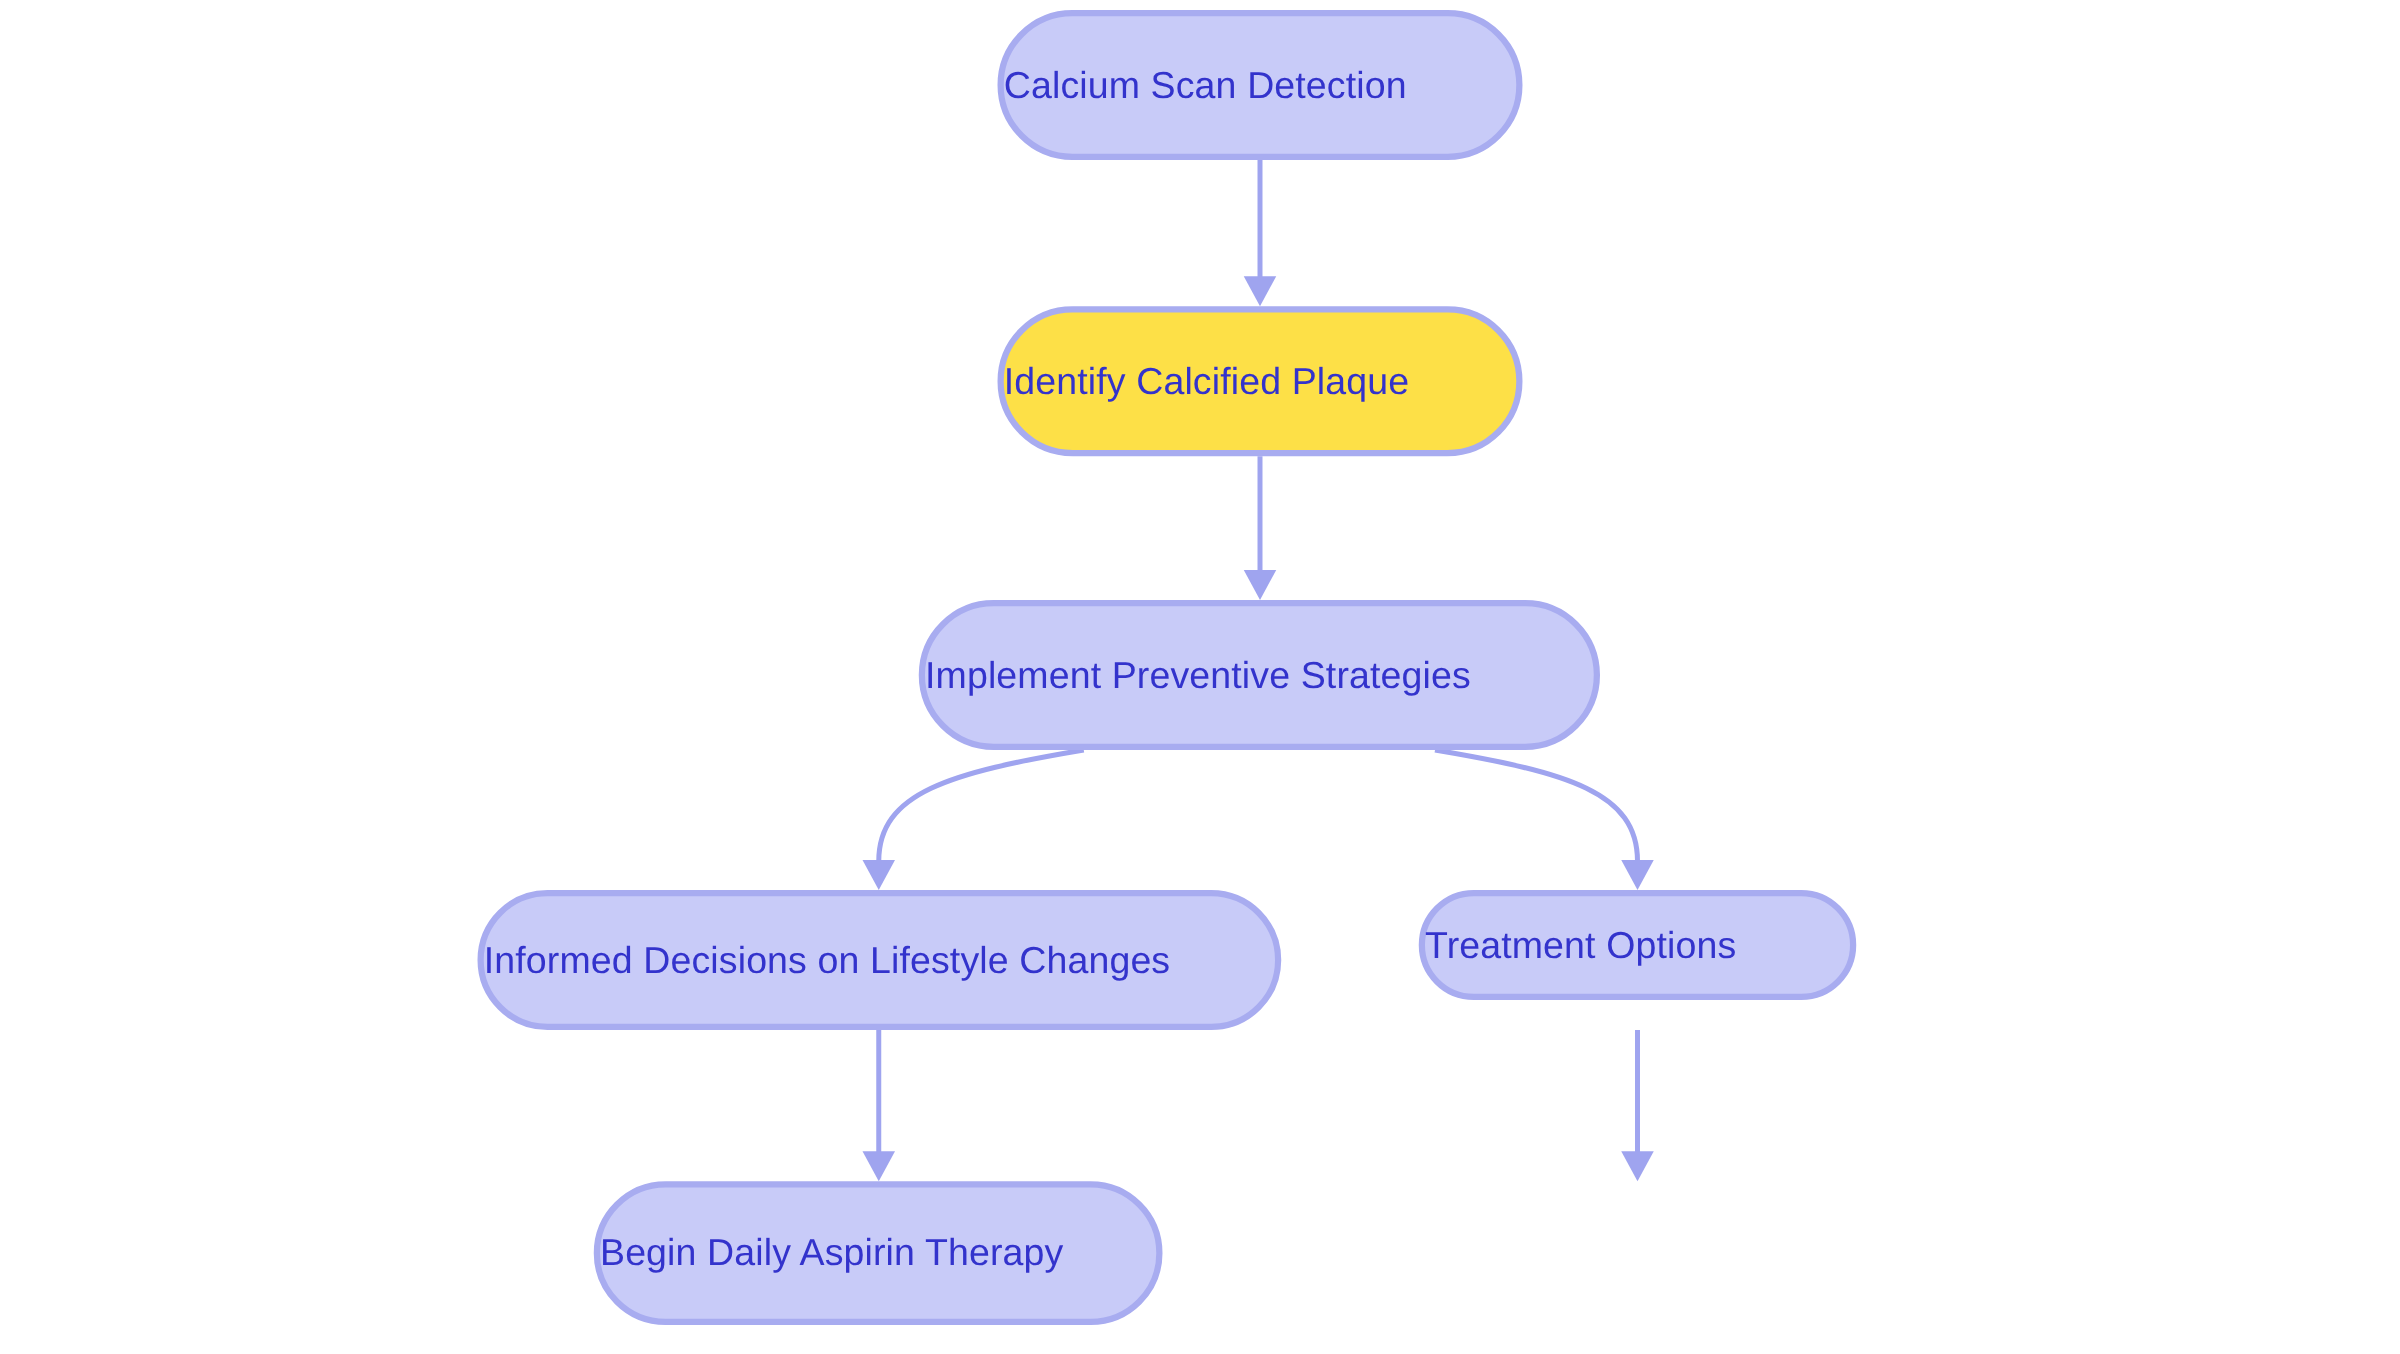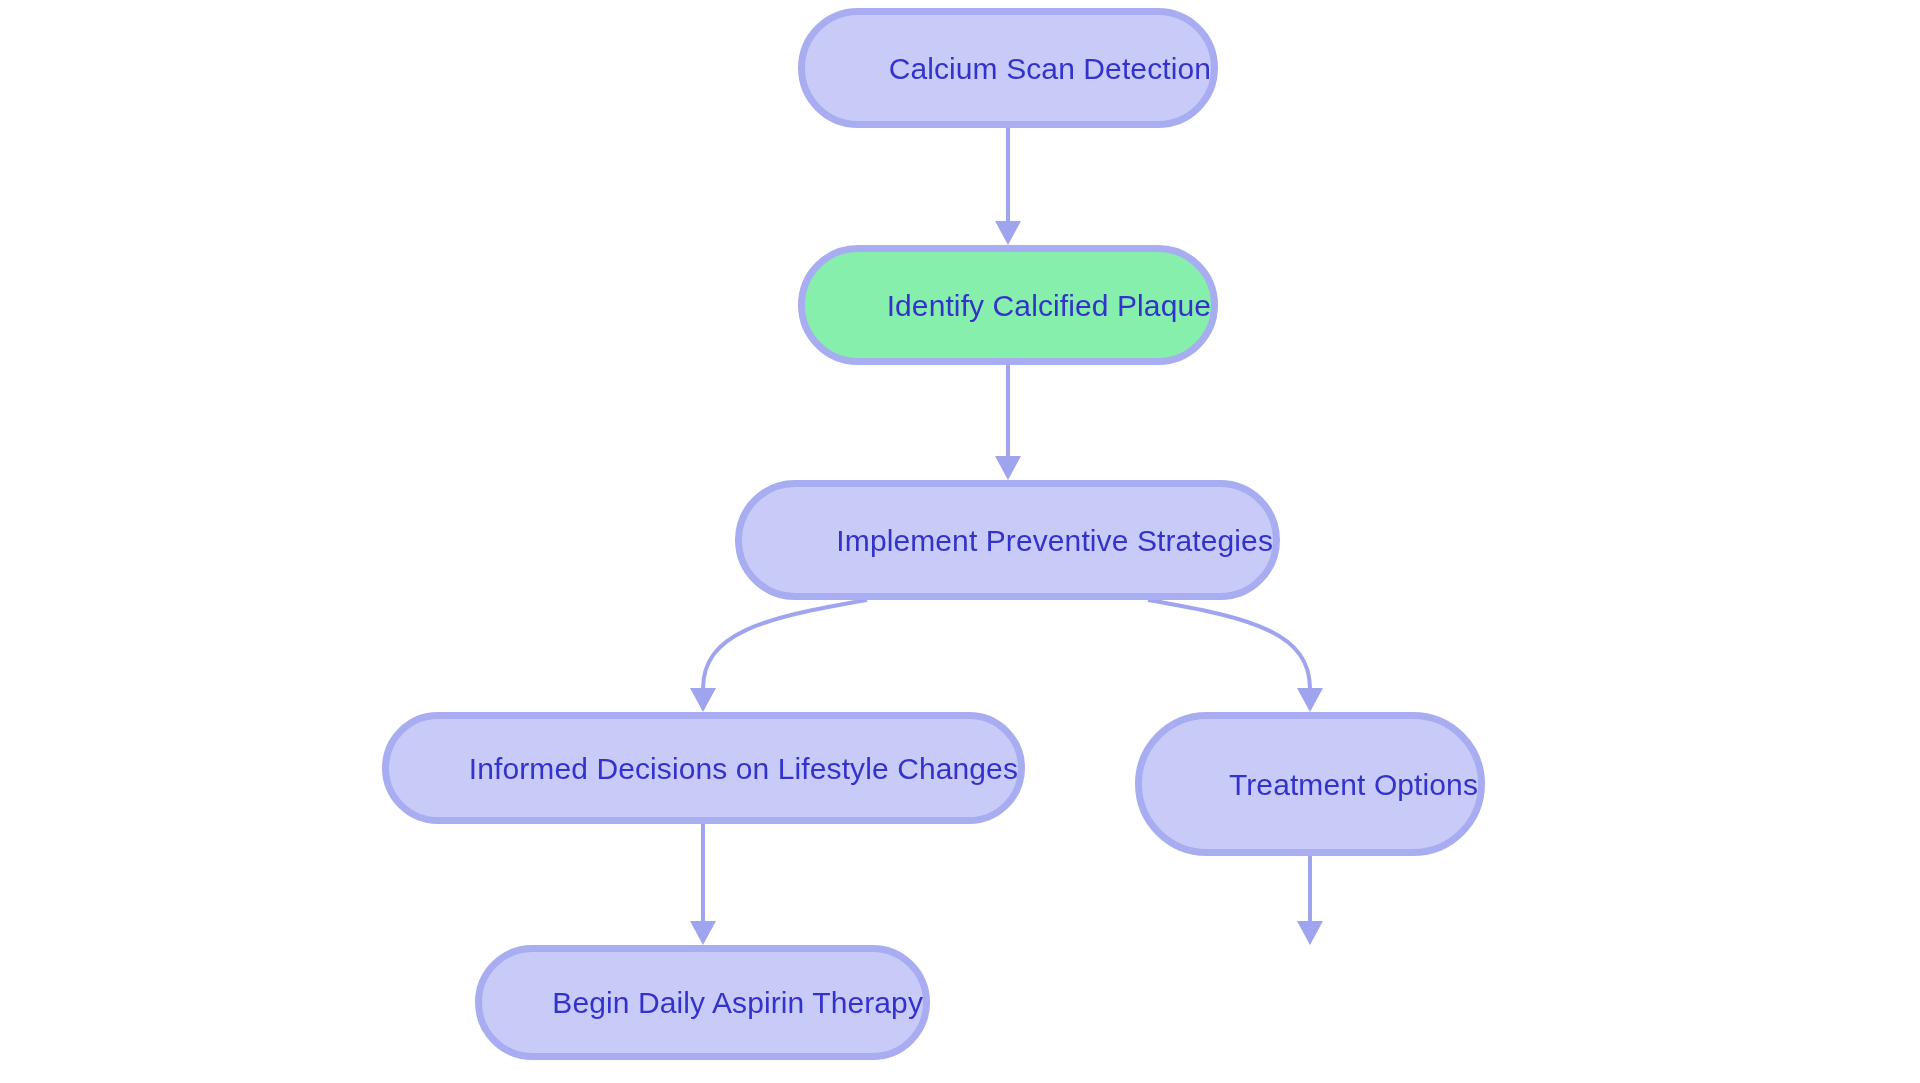--- a/index.html
+++ b/index.html
@@ -25,23 +25,23 @@
     left: 0;
     top: 0;
     width: 1920px;
     height: 1083px;
   }
   .flow-node {
     position: absolute;
     box-sizing: border-box;
     display: flex;
     align-items: center;
-    justify-content: flex-end;
+    justify-content: flex-start;
     background: #c8cbf8;
-    border: 7px solid #404040;
+    border: 5px solid #404040;
     border-radius: 999px;
     z-index: 2;
   }
   .flow-node-label {
     color: #3333cc;
     font-family: "Liberation Sans", sans-serif;
     font-size: 30px;
     font-weight: 400;
     line-height: 1.1;
     letter-spacing: 0.1px;
@@ -70,33 +70,33 @@
         <polygon points="1297,688 1323,688 1310,712" fill="#9fa4ef"></polygon>
         <polygon points="690,921 716,921 703,945" fill="#9fa4ef"></polygon>
         <polygon points="1297,921 1323,921 1310,945" fill="#9fa4ef"></polygon>
       </g>
   </svg>
 
   <div class="flow-node" style="left: 798px; top: 8px; width: 420px; height: 120px; background: rgb(200, 203, 248); border-color: rgb(168, 172, 240);">
     <span class="flow-node-label" style="color: rgb(51, 51, 204);">Calcium Scan Detection</span>
   </div>
 
-  <div class="flow-node" style="left: 798px; top: 245px; width: 420px; height: 120px; background: #86efac; border-color: rgb(168, 172, 240);">
+  <div class="flow-node" style="left: 798px; top: 245px; width: 420px; height: 120px; background: #fde047; border-color: rgb(168, 172, 240);">
     <span class="flow-node-label" style="color: rgb(51, 51, 204);">Identify Calcified Plaque</span>
   </div>
 
   <div class="flow-node" style="left: 382px; top: 712px; width: 643px; height: 112px; background: rgb(200, 203, 248); border-color: rgb(168, 172, 240);">
     <span class="flow-node-label" style="color: rgb(51, 51, 204);">Informed Decisions on Lifestyle Changes</span>
   </div>
 
   <div class="flow-node" style="left: 735px; top: 480px; width: 545px; height: 120px; background: rgb(200, 203, 248); border-color: rgb(168, 172, 240);">
     <span class="flow-node-label" style="color: rgb(51, 51, 204);">Implement Preventive Strategies</span>
   </div>
 
-  <div class="flow-node" style="left: 1135px; top: 712px; width: 350px; height: 144px; background: rgb(200, 203, 248); border-color: rgb(168, 172, 240);">
+  <div class="flow-node" style="left: 1135px; top: 712px; width: 350px; height: 88px; background: rgb(200, 203, 248); border-color: rgb(168, 172, 240);">
     <span class="flow-node-label" style="color: rgb(51, 51, 204);">Treatment Options</span>
   </div>
 
   <div class="flow-node" style="left: 475px; top: 945px; width: 455px; height: 115px; background: rgb(200, 203, 248); border-color: rgb(168, 172, 240);">
     <span class="flow-node-label" style="color: rgb(51, 51, 204);">Begin Daily Aspirin Therapy</span>
   </div>
 
 
 </div>
 

